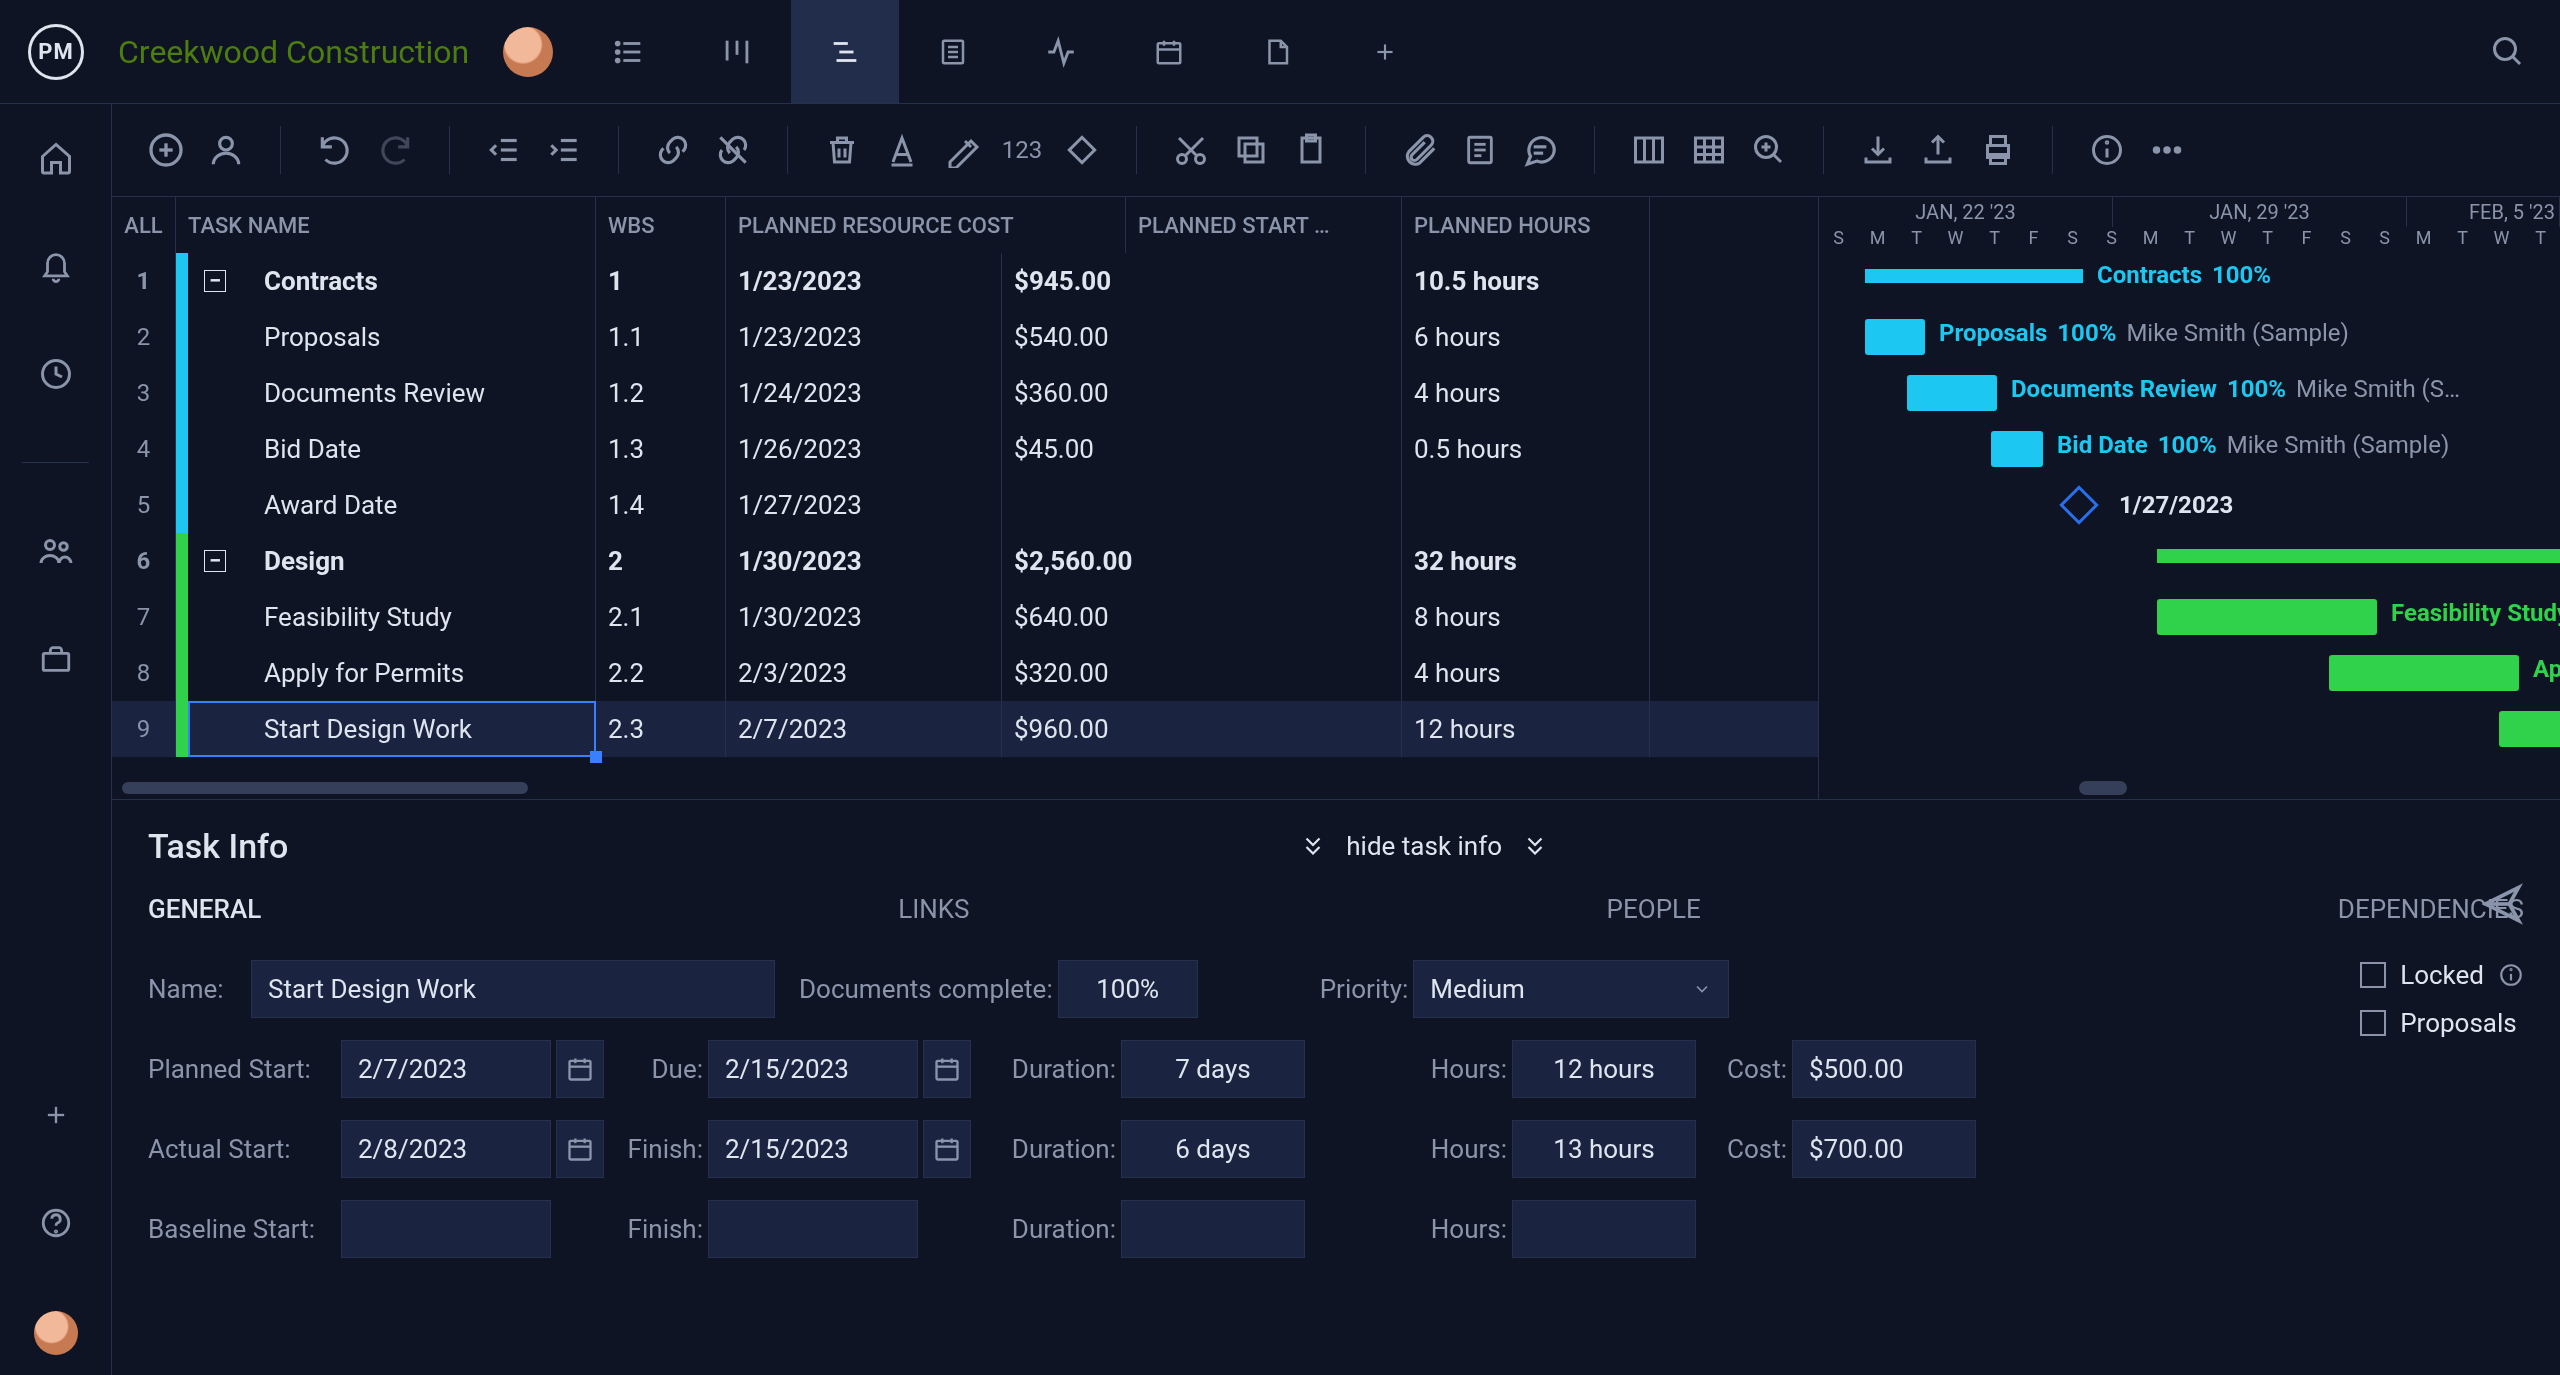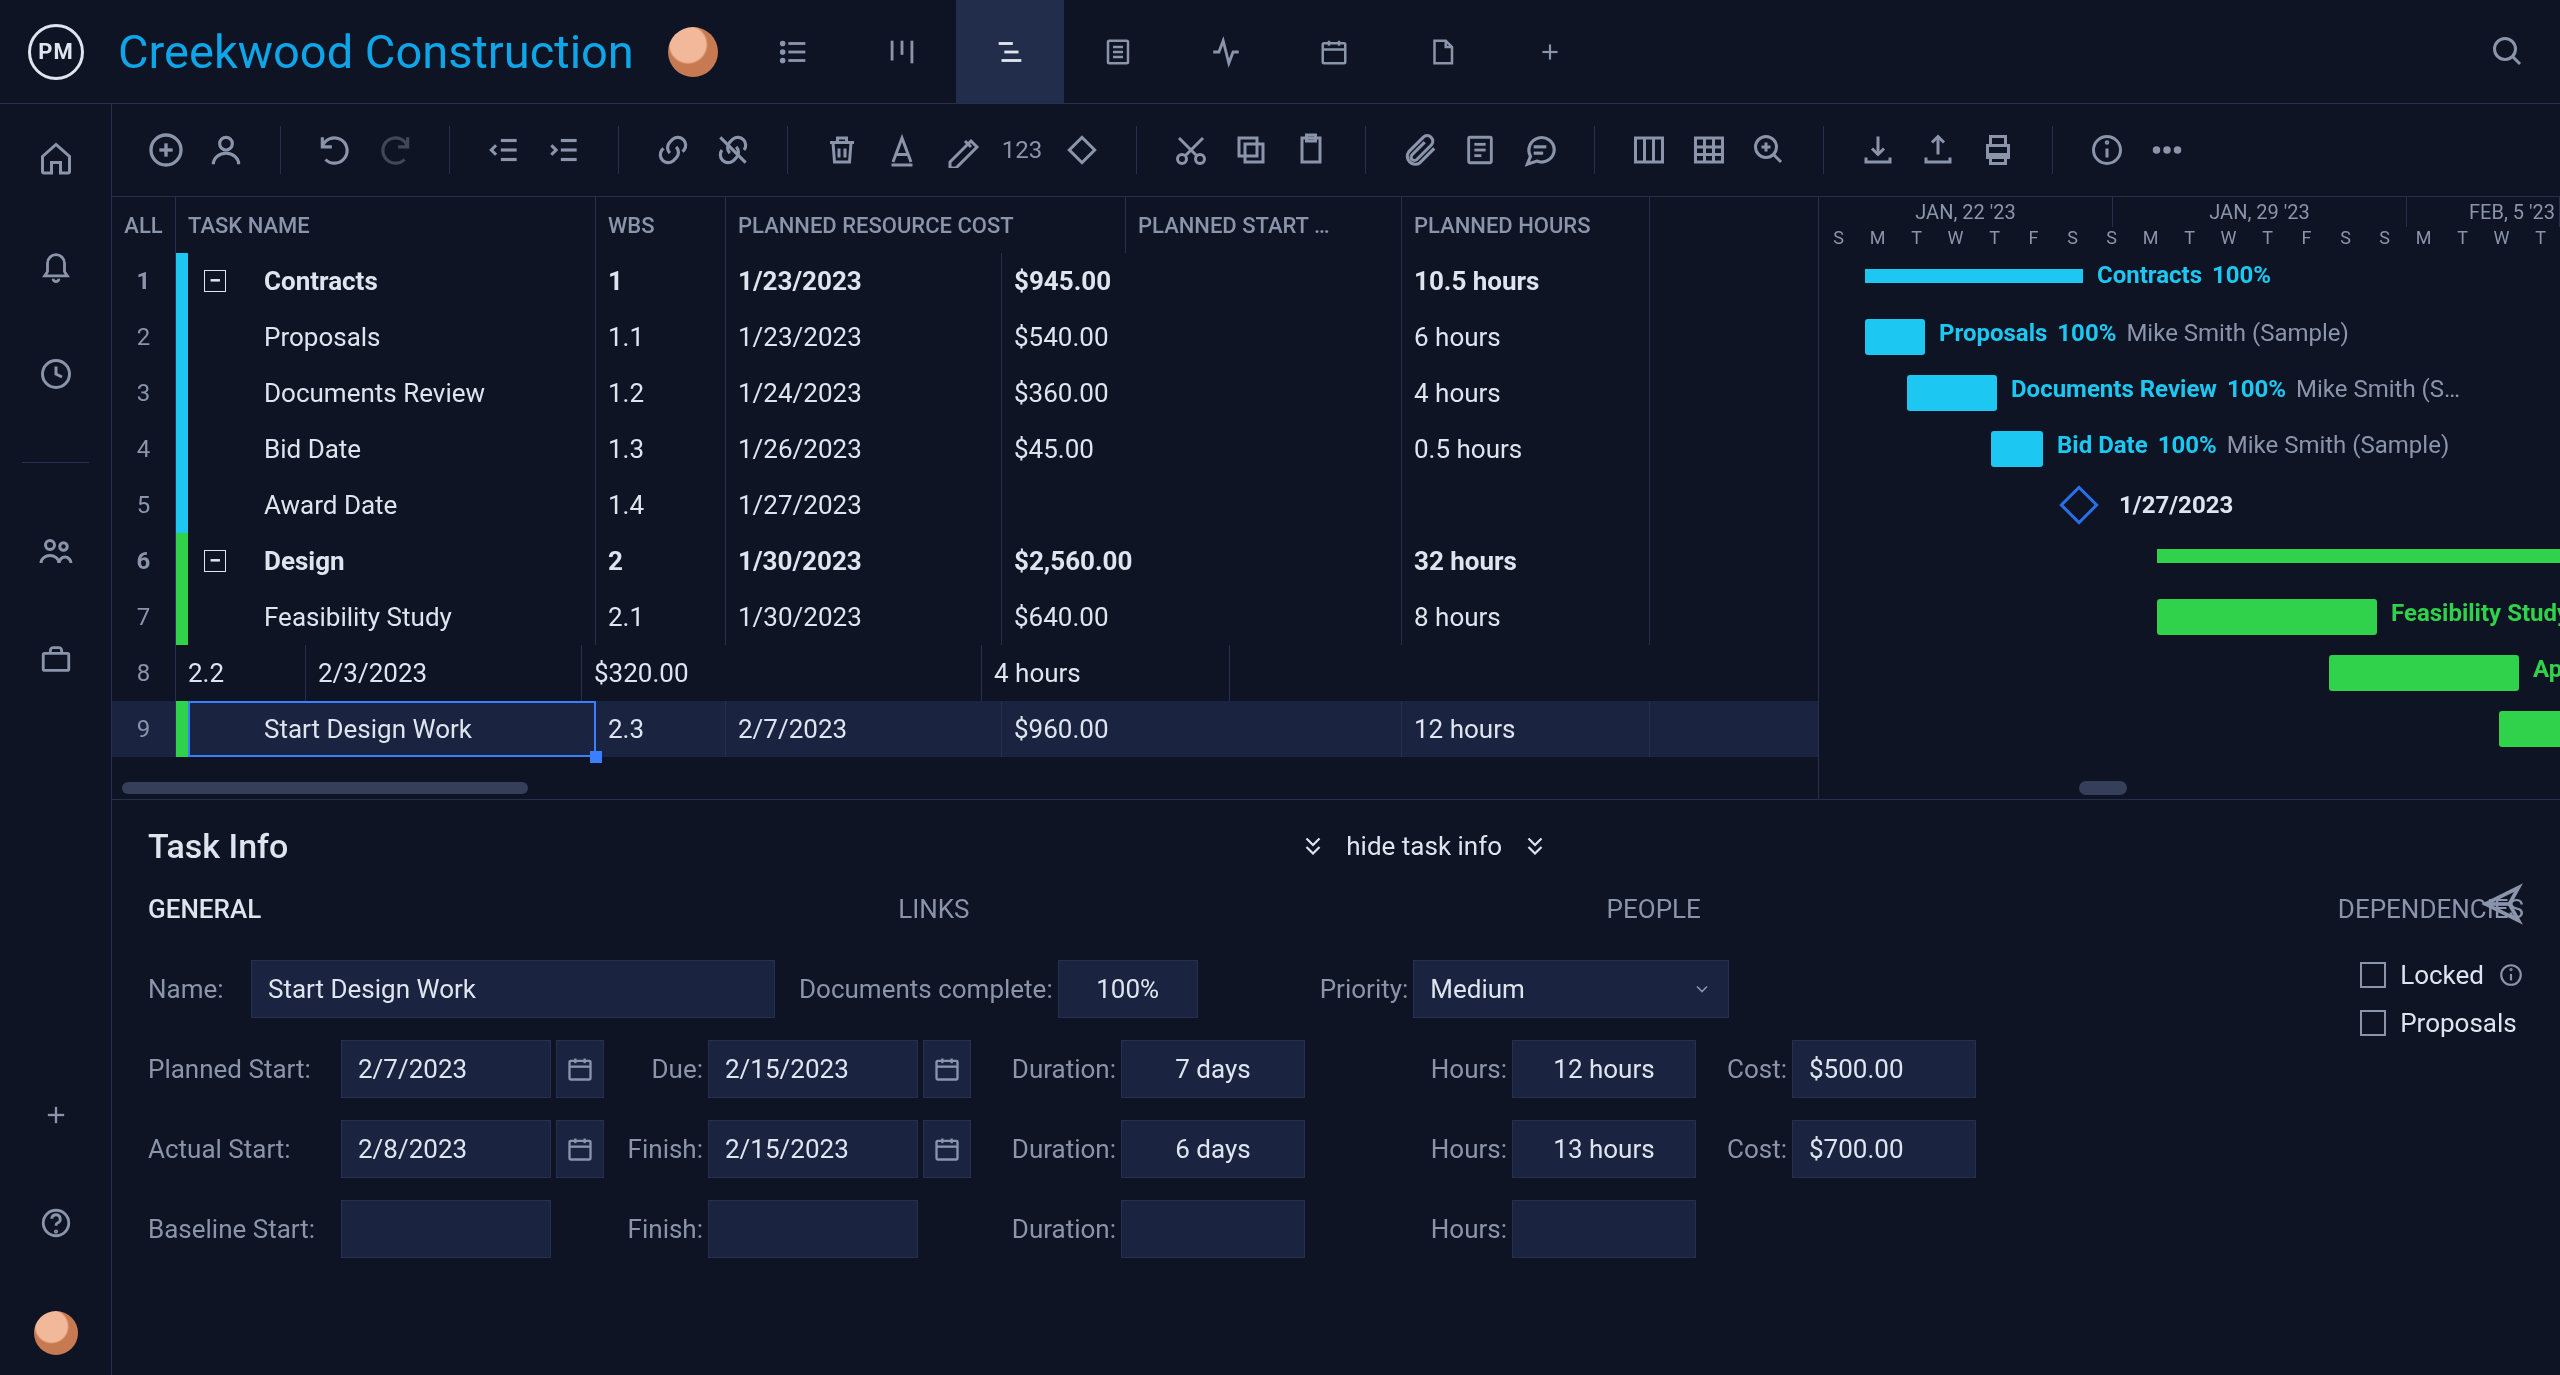--- a/index.html
+++ b/index.html
@@ -17,21 +17,21 @@
   }
   *{box-sizing:border-box;font-family:-apple-system,BlinkMacSystemFont,'Segoe UI',Roboto,Helvetica,Arial,sans-serif;}
   html,body{margin:0;padding:0;width:2560px;height:1375px;background:var(--bg);color:var(--txt);overflow:hidden;font-size:24px;}
   svg{display:block;}
   .app{display:flex;flex-direction:column;width:100%;height:100%;}
 
   
   .header{display:flex;align-items:center;height:104px;border-bottom:1px solid var(--line);}
   .logo{width:112px;display:flex;align-items:center;justify-content:center;}
   .logo-circle{width:56px;height:56px;border:3px solid var(--txt);border-radius:50%;display:flex;align-items:center;justify-content:center;font-weight:700;font-size:22px;letter-spacing:1px;}
-  .proj-title{font-size:47px;font-weight:400;padding:0 34px 0 6px;color:#0ea5e9;}
+  .proj-title{font-size:32px;font-weight:400;padding:0 34px 0 6px;color:#4d7c0f;}
   .avatar{width:50px;height:50px;border-radius:50%;background:radial-gradient(circle at 40% 35%, #f2b89a 0 40%, var(--avatar) 45% 100%);margin-right:22px;}
   .view-tabs{display:flex;height:100%;}
   .view-tab{width:108px;display:flex;align-items:center;justify-content:center;}
   .view-tab.active{background:var(--bg4);}
   .view-tab svg{stroke:var(--txt-dim);fill:none;stroke-width:2;}
   .view-tab.active svg{stroke:var(--txt);}
   .header-spacer{flex:1;}
   .search-btn{width:104px;display:flex;align-items:center;justify-content:center;}
 
   
@@ -563,20 +563,24 @@
                   <div class="stripe green"></div>
                   <span class="indent2">Feasibility Study</span>
                 </div>
                 <div class="gc gc-wbs">2.1</div>
                 <div class="gc gc-start">1/30/2023</div>
                 <div class="gc gc-cost">$640.00</div>
                 <div class="gc gc-hours">8 hours</div>
               </div>
               <div class="grow">
                 <div class="gc gc-idx">8</div>
+                <div class="gc gc-name">
+                  <div class="stripe green"></div>
+                  <span class="indent2">Apply for Permits</span>
+                </div>
                 <div class="gc gc-wbs">2.2</div>
                 <div class="gc gc-start">2/3/2023</div>
                 <div class="gc gc-cost">$320.00</div>
                 <div class="gc gc-hours">4 hours</div>
               </div>
               <div class="grow selected">
                 <div class="gc gc-idx">9</div>
                 <div class="gc gc-name">
                   <div class="stripe green"></div>
                   <span class="indent2">Start Design Work</span>

